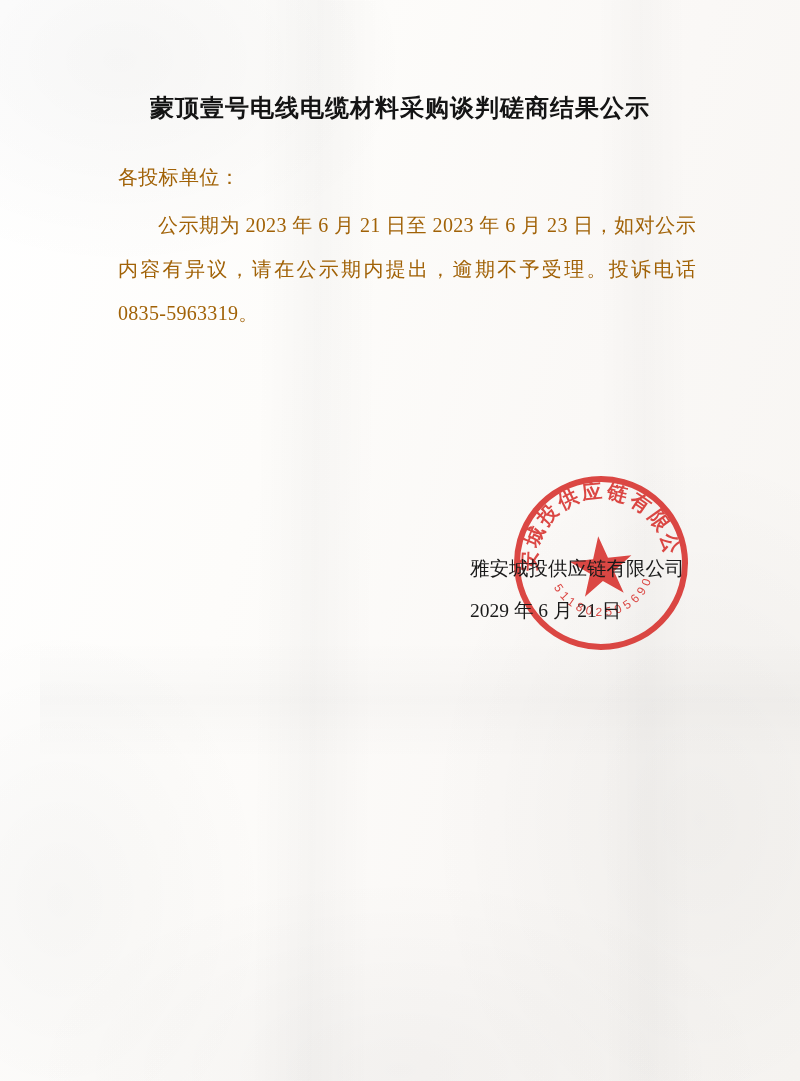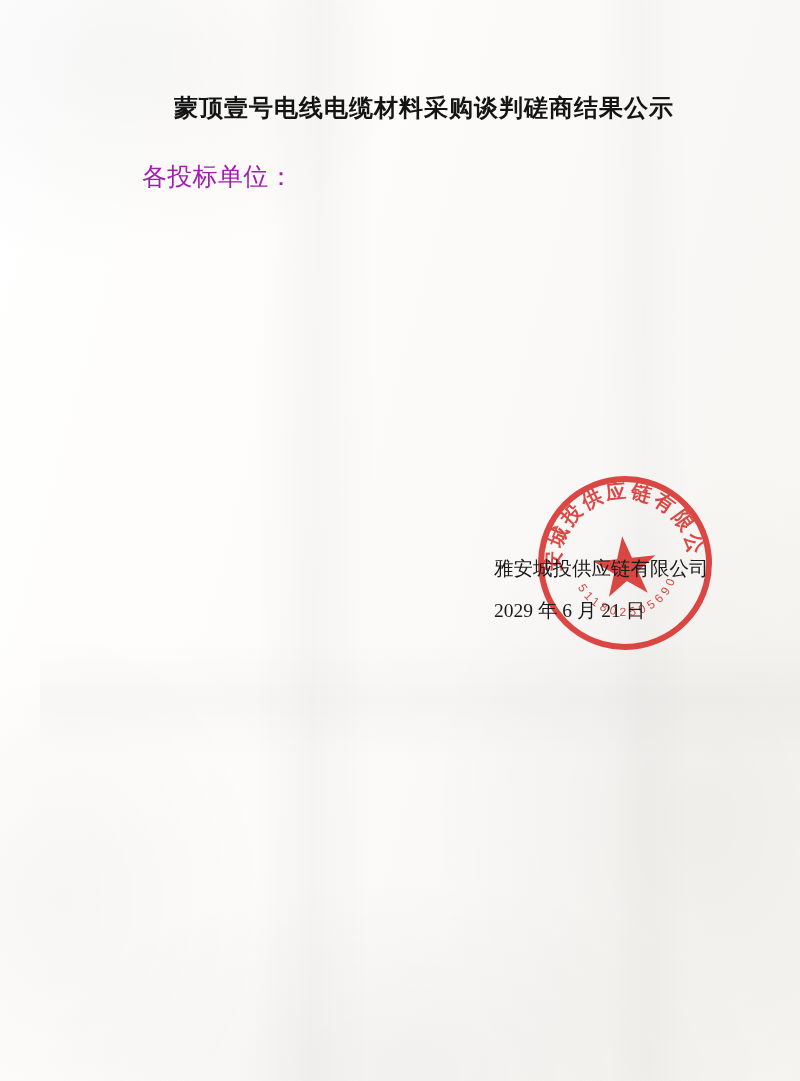--- a/index.html
+++ b/index.html
@@ -33,44 +33,43 @@
     pointer-events: none;
   }
   .s1 { left: 255px; top: 0; width: 120px; height: 1081px; transform: rotate(0.6deg); }
   .s2 { left: 600px; top: 0; width: 90px;  height: 1081px; transform: rotate(-0.4deg); opacity: .8;}
   .s3 { left: 40px;  top: 640px; width: 760px; height: 120px; background: linear-gradient(180deg, rgba(0,0,0,0), rgba(0,0,0,0.018), rgba(0,0,0,0)); }
 
   .content {
     position: absolute;
     inset: 0;
     padding: 0;
-    margin-left: 24px;
   }
 
   .doc-title {
     position: absolute;
     top: 92px;
     left: 0;
     width: 800px;
     text-align: center;
     font-family: "Liberation Sans", "DejaVu Sans", sans-serif;
     font-weight: bold;
     font-size: 24px;
     letter-spacing: 1px;
     color: #141414;
   }
 
   .body-block {
     position: absolute;
     top: 155px;
     left: 118px;
     width: 578px;
-    font-size: 25px;
+    font-size: 20px;
     line-height: 44px;
-    color: #a21caf;
+    color: #a16207;
     letter-spacing: 0.3px;
   }
   .para {
     margin: 0 0 4px 0;
     text-align: justify;
     text-justify: inter-ideograph;
   }
   .indent { text-indent: 2em; }
   .bold-name { font-weight: bold; }
 
@@ -109,20 +108,21 @@
 
 <div class="content">
 
   <div class="doc-title">蒙顶壹号电线电缆材料采购谈判磋商结果公示</div>
 
   <div class="body-block">
     <p class="para">各投标单位：</p>
 
 
 
+    <p class="para indent">公示期为 2023 年 6 月 21 日至 2023 年 6 月 23 日，如对公示内容有异议，请在公示期内提出，逾期不予受理。投诉电话 0835-5963319。</p>
   </div>
 
   <div class="seal">
     <div class="seal-wrap">
       <svg width="186" height="186" viewBox="0 0 186 186" xmlns="http://www.w3.org/2000/svg">
         <defs>
           <path id="sealTopArc" d="M 28,93 A 65,65 0 0 1 158,93"></path>
           <path id="sealBotArc" d="M 40,93 A 53,53 0 0 0 146,93"></path>
         </defs>
         <circle cx="93" cy="93" r="84" fill="none" stroke="#d5211d" stroke-width="6"></circle>

